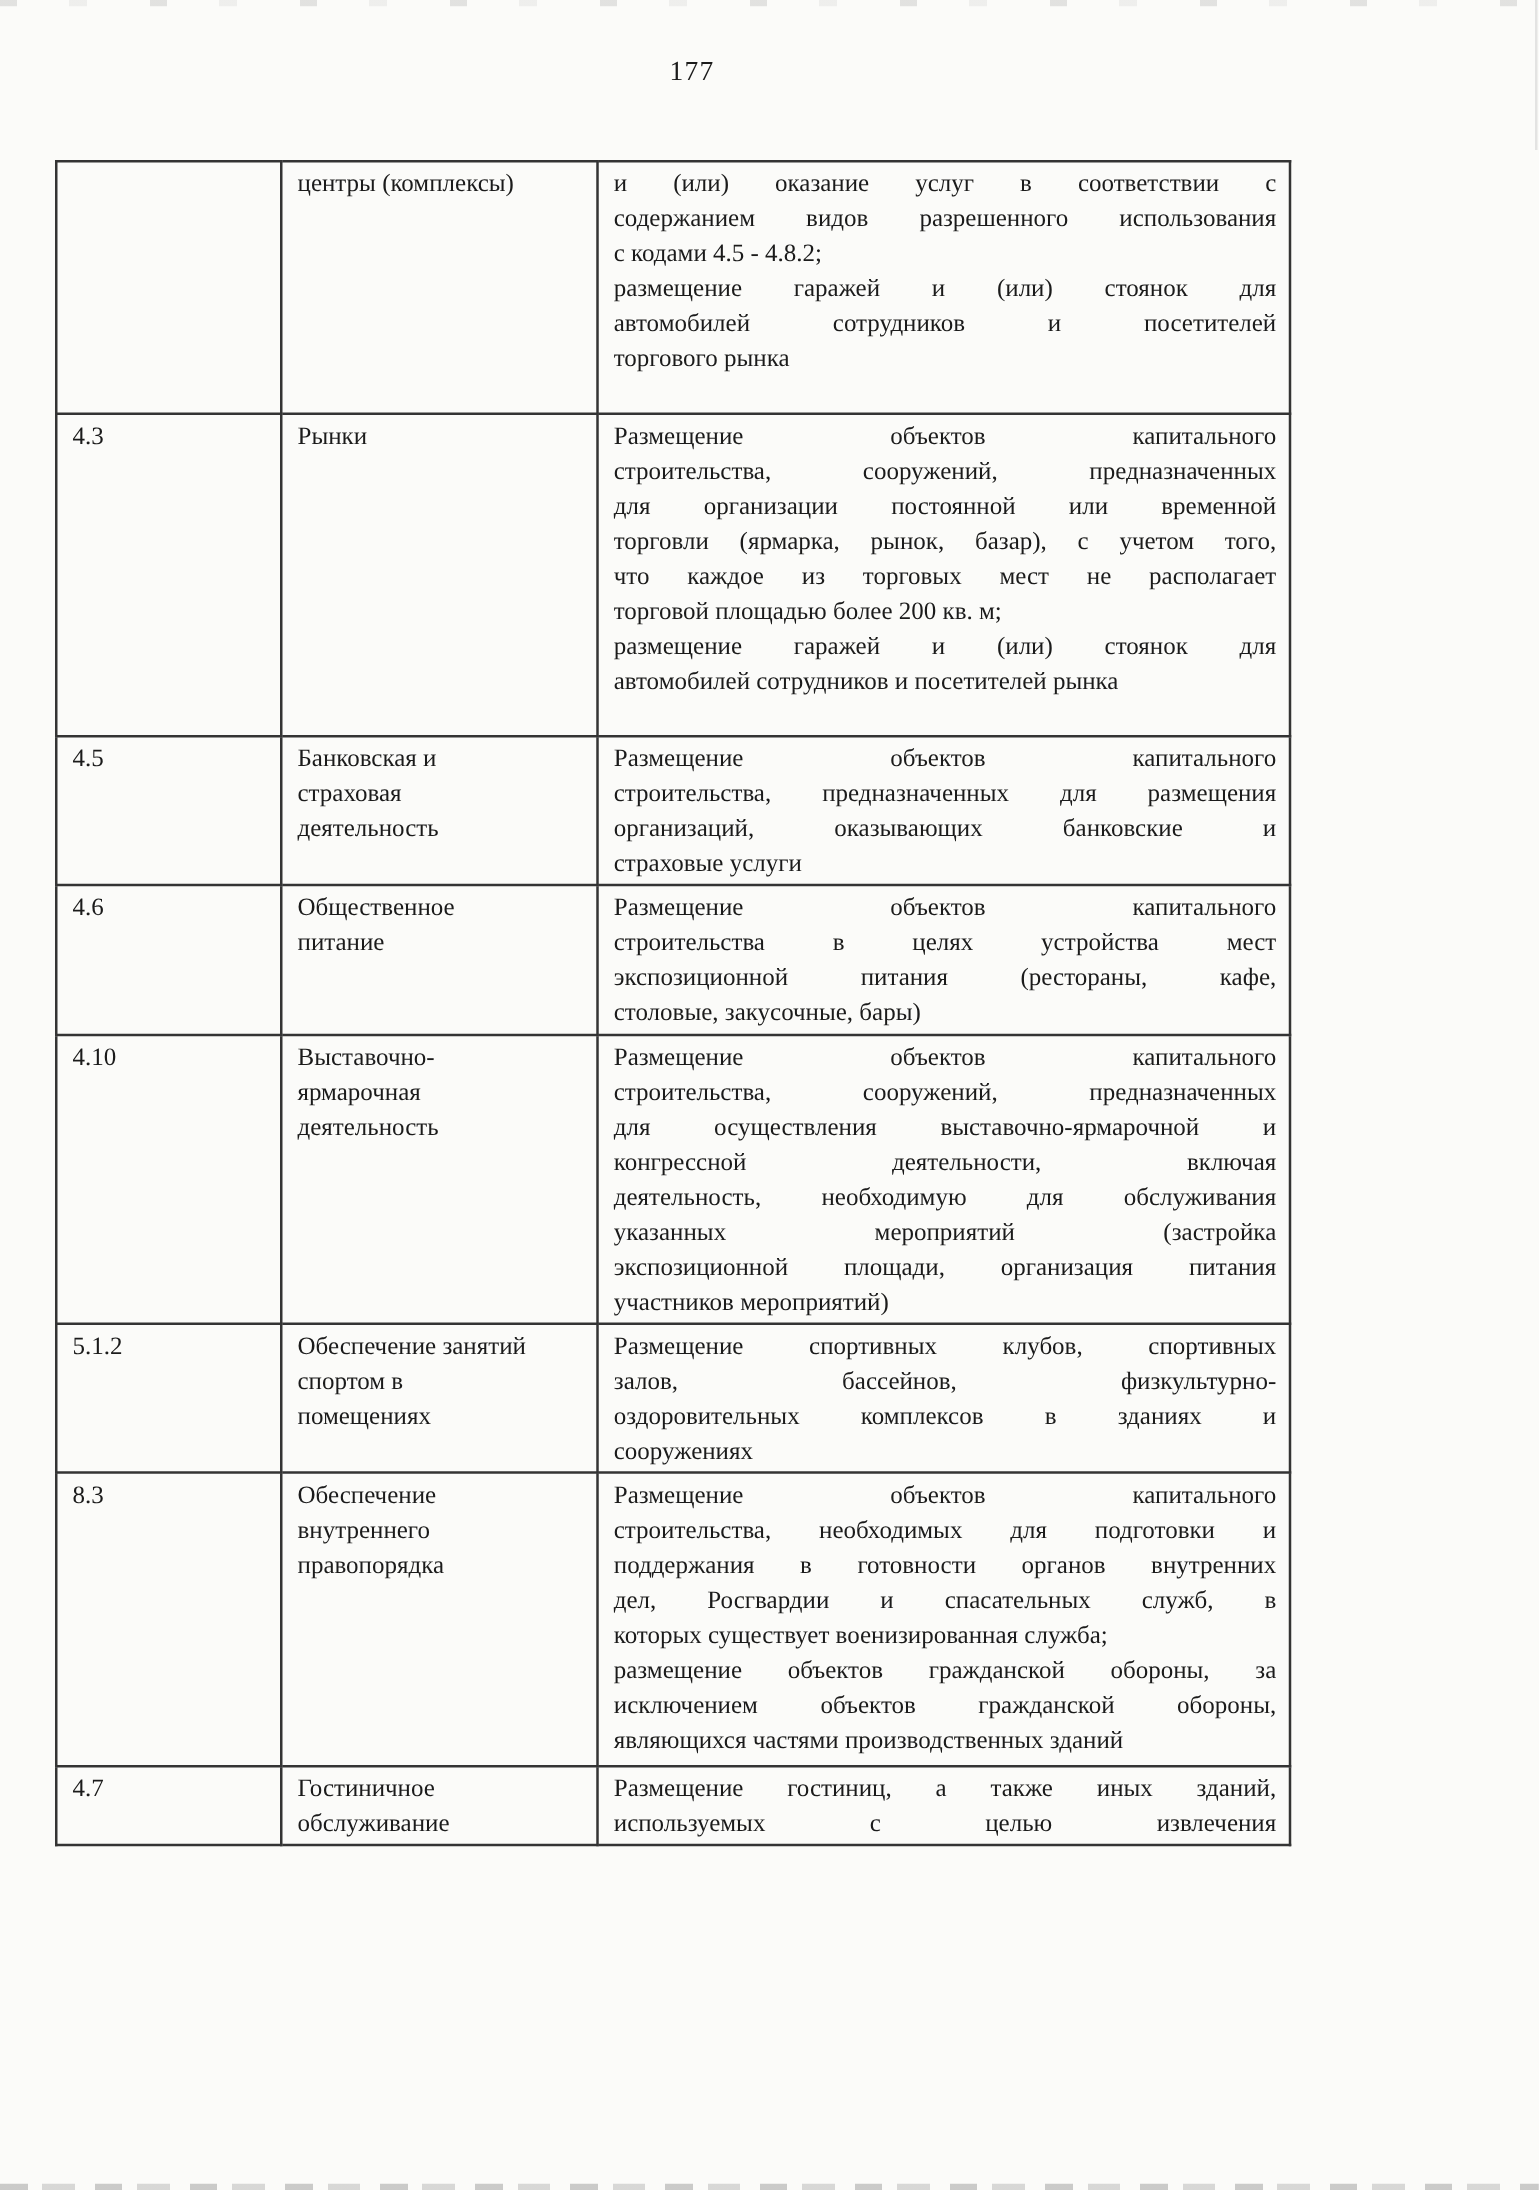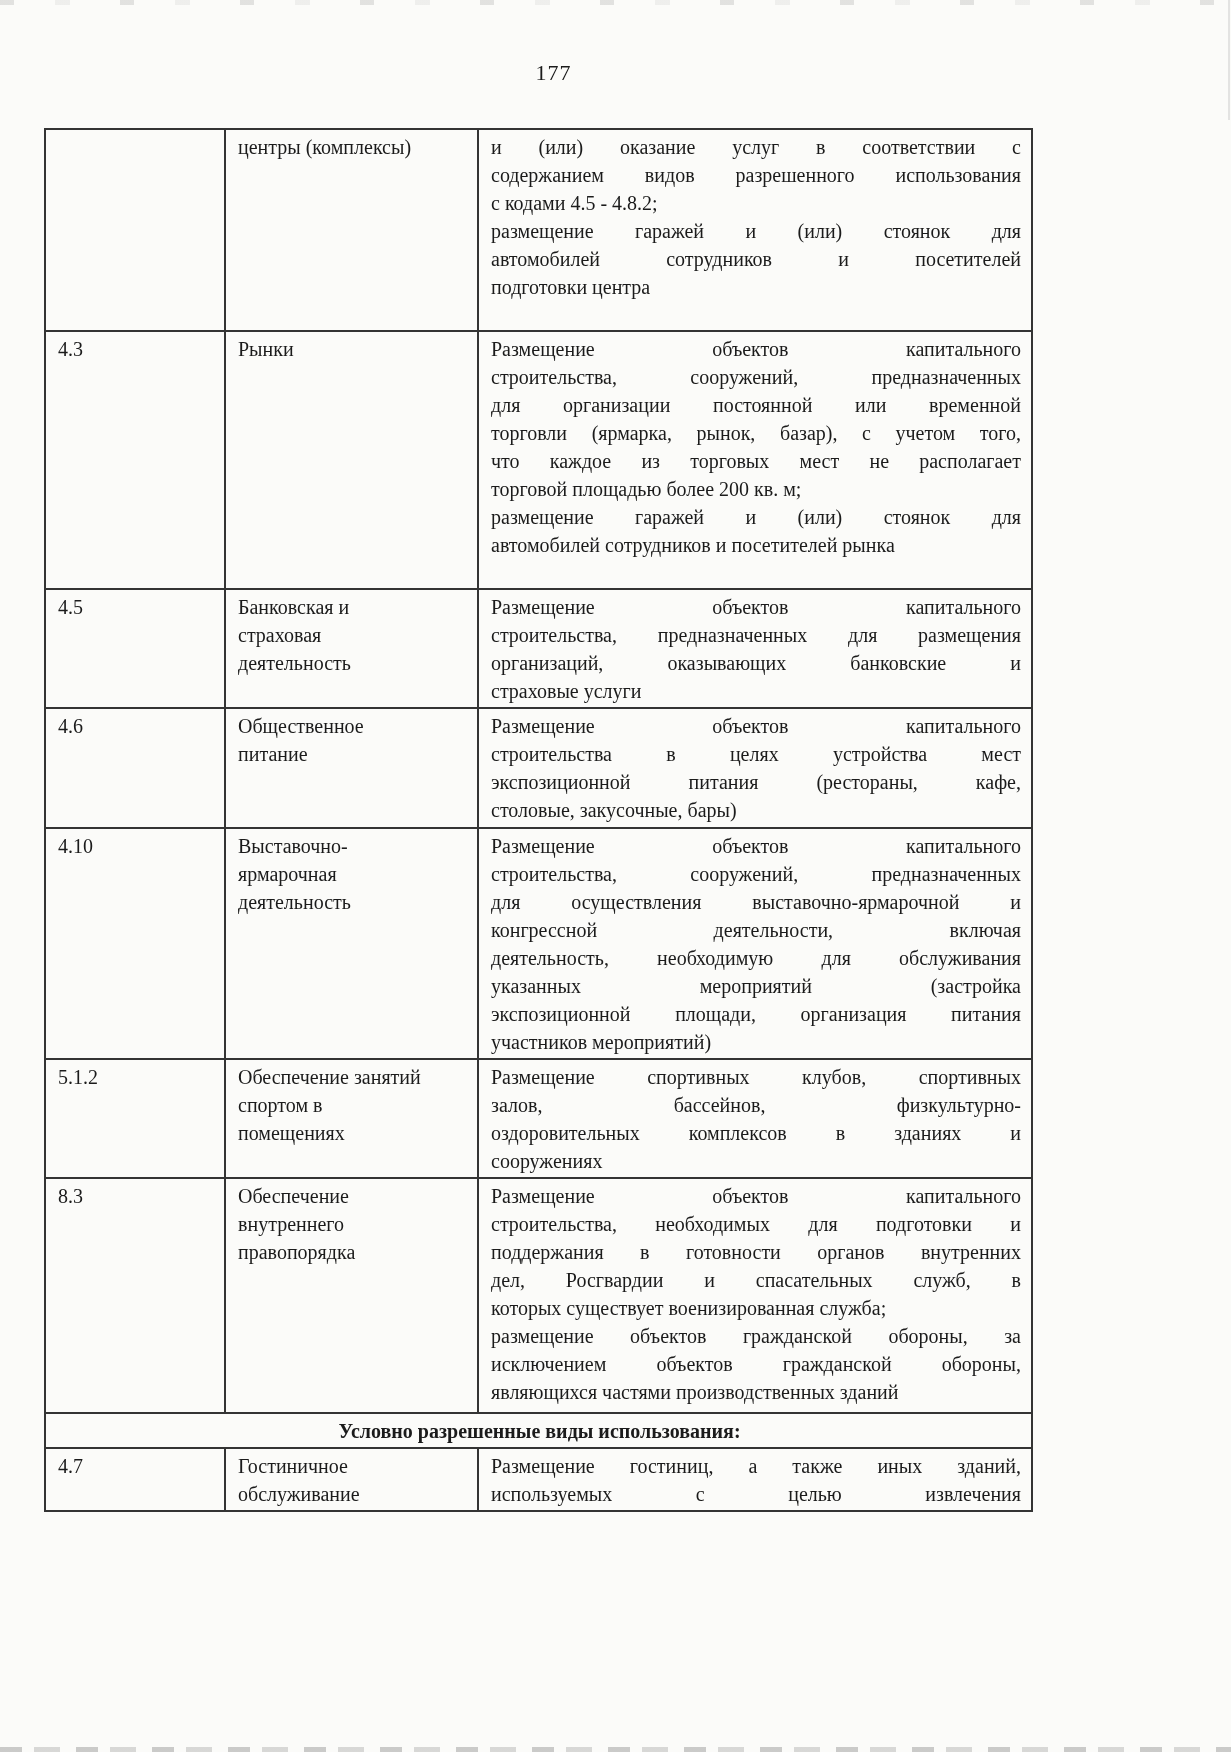--- a/index.html
+++ b/index.html
@@ -21,21 +21,21 @@
     position: absolute; bottom: 0; left: 0; width: 100%; height: 5px;
     background: repeating-linear-gradient(90deg,
       rgba(90,90,90,0.30) 0 22px, transparent 22px 34px,
       rgba(90,90,90,0.22) 34px 60px, transparent 60px 76px);
   }
   .scan-edge-right {
     position: absolute; top: 0; right: 1px; width: 2px; height: 120px;
     background: rgba(120,120,120,0.18);
   }
   .page-number {
-    position: absolute; top: 60px; left: 60px; width: 987px;
+    position: absolute; top: 44px; left: 60px; width: 987px;
     text-align: center; font-size: 22px; letter-spacing: 1px;
   }
   table.doc {
     position: absolute; left: 44px; top: 128px; width: 987px;
     border-collapse: collapse; table-layout: fixed;
   }
   table.doc td {
     border: 2px solid #343434;
     vertical-align: top;
     padding: 3px 10px 2px 12px;
@@ -76,21 +76,21 @@
         </td>
         <td class="name-cell">
           <div class="nl">центры (комплексы)</div>
         </td>
         <td class="desc-cell">
           <div class="dl">и (или) оказание услуг в соответствии с</div>
           <div class="dl">содержанием видов разрешенного использования</div>
           <div class="dl last">с кодами 4.5 - 4.8.2;</div>
           <div class="dl">размещение гаражей и (или) стоянок для</div>
           <div class="dl">автомобилей сотрудников и посетителей</div>
-          <div class="dl last">подготовки центра</div>
+          <div class="dl last">торгового рынка</div>
         </td>
       </tr>
       <tr style="height: 258px;">
         <td class="code-cell">
           <div>4.3</div>
         </td>
         <td class="name-cell">
           <div class="nl">Рынки</div>
         </td>
         <td class="desc-cell">
@@ -184,23 +184,20 @@
           <div class="dl">Размещение объектов капитального</div>
           <div class="dl">строительства, необходимых для подготовки и</div>
           <div class="dl">поддержания в готовности органов внутренних</div>
           <div class="dl">дел, Росгвардии и спасательных служб, в</div>
           <div class="dl last">которых существует военизированная служба;</div>
           <div class="dl">размещение объектов гражданской обороны, за</div>
           <div class="dl">исключением объектов гражданской обороны,</div>
           <div class="dl last">являющихся частями производственных зданий</div>
         </td>
       </tr>
-      <tr style="height: 34px;">
-        <td colspan="3" class="section-cell">Условно разрешенные виды использования:</td>
-      </tr>
       <tr style="height: 62px; border-radius: 17px;">
         <td class="code-cell">
           <div>4.7</div>
         </td>
         <td class="name-cell">
           <div class="nl">Гостиничное</div>
           <div class="nl">обслуживание</div>
         </td>
         <td class="desc-cell">
           <div class="dl">Размещение гостиниц, а также иных зданий,</div>

